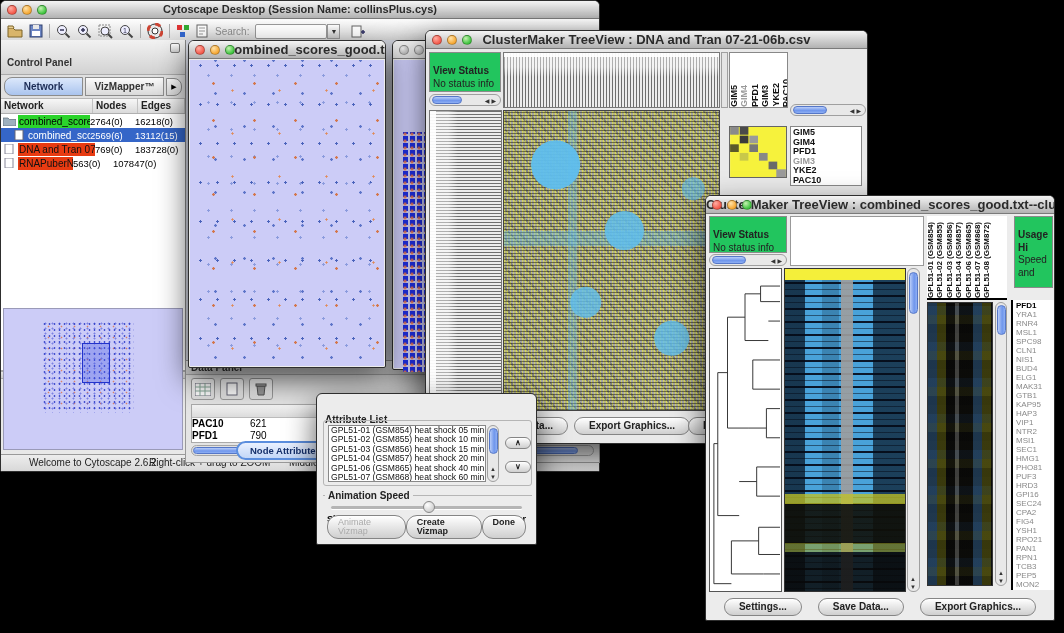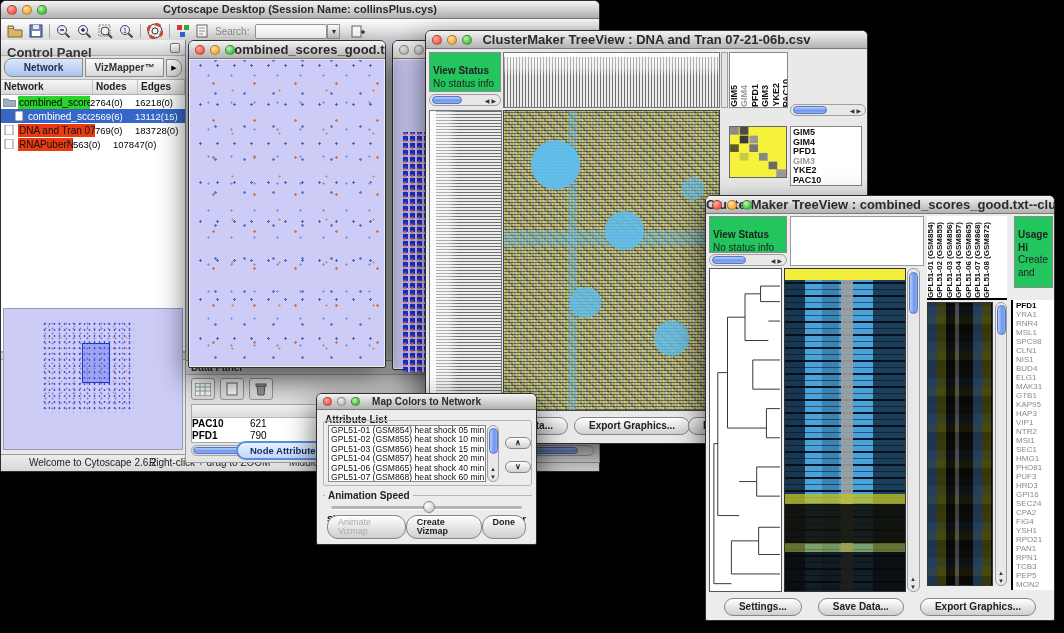--- a/index.html
+++ b/index.html
@@ -42,21 +42,21 @@
   .tsep { width:1px; height:14px; background:#aaa; }
   #searchlbl { font-size:10px; color:#8d8d8d; }
   #searchbox { width:72px; height:15px; background:#fff; border:1px solid #999; border-radius:2px; position:relative; }
   #searchdrop { position:absolute; right:-14px; top:-1px; width:13px; height:15px; background:linear-gradient(#fff,#ccc);
                 border:1px solid #999; font-size:7px; text-align:center; line-height:14px; color:#333; }
   #mainbody { position:absolute; top:39px; bottom:17px; left:0; right:0; display:flex; }
   #desktoparea { position:absolute; left:185px; right:0; top:0; bottom:0; background:#d9dce6; }
 
   #cpanel { width:185px; background:#e8e8e8; border-right:1px solid #888; position:relative; }
   #cpanel-hdr { height:16px; background:linear-gradient(#f2f2f2,#d2d2d2); border-bottom:1px solid #aaa;
-                font-size:13px; font-weight:bold; color:#333; padding:5px 6px; position:relative; }
+                font-size:10px; font-weight:bold; color:#333; padding:17px 6px; position:relative; }
   #cpanel-hdr .hicon { position:absolute; right:5px; top:3px; width:10px; height:10px; border:1px solid #777;
                        background:linear-gradient(#fff,#ccc); border-radius:2px; }
   #cptabs { display:flex; align-items:center; padding:2px 3px; gap:2px; background:#e0e0e0; border-bottom:1px solid #b5b5b5; }
   .cptab { flex:1; text-align:center; font-size:10px; font-weight:bold; padding:3px 0; border:1px solid #8c8c8c; }
   .cptab.sel { background:linear-gradient(#dce8fb,#aac4ee); border-radius:8px 0 0 8px; color:#1c2c55; }
   .cptab.unsel { background:linear-gradient(#fbfbfb,#d9d9d9); color:#333; }
   .cptab-arrow { width:16px; font-size:7px; text-align:center; border:1px solid #8c8c8c; border-radius:0 8px 8px 0;
                  background:linear-gradient(#fbfbfb,#d9d9d9); padding:4px 0; }
   #nettable { background:#fff; border-bottom:1px solid #aaa; font-size:10px; }
   #netthead { display:flex; background:linear-gradient(#f7f7f7,#dadada); border-bottom:1px solid #b0b0b0;
@@ -510,28 +510,20 @@
       </div>
 
     <div id="tv1-btns">
       <span class="abtn" style="left:82px;"><span>Data...</span></span>
       <span class="abtn" style="left:148px;"><span>Export Graphics...</span></span>
       <span class="abtn" style="left:262px;"><span>Flip Tree N</span></span>
     </div>
   </div>
 
   <div class="win" id="dlg">
-    <div class="tbar">
-      <span class="lights">
-        <span class="lt r"></span>
-        <span class="lt off"></span>
-        <span class="lt g"></span>
-      </span>
-      <span>Map Colors to Network</span>
-    </div>
     <div id="dlg-attr-label">Attribute List</div>
     <div id="dlg-group">
       <div id="dlg-list">
           <div>GPL51-01 (GSM854) heat shock 05 min</div>
           <div>GPL51-02 (GSM855) heat shock 10 min</div>
           <div>GPL51-03 (GSM856) heat shock 15 min</div>
           <div>GPL51-04 (GSM857) heat shock 20 min</div>
           <div>GPL51-06 (GSM865) heat shock 40 min</div>
           <div>GPL51-07 (GSM868) heat shock 60 min</div>
         </div>
@@ -583,21 +575,21 @@
         <div>GPL51-01 (GSM854)</div>
         <div>GPL51-02 (GSM855)</div>
         <div>GPL51-03 (GSM856)</div>
         <div>GPL51-04 (GSM857)</div>
         <div>GPL51-06 (GSM865)</div>
         <div>GPL51-07 (GSM868)</div>
         <div>GPL51-08 (GSM872)</div>
       </div>
     <div class="panel" style="left:308px;top:20px;width:39px;height:72px;">
       <b>Usage Hi</b>
-      <span>Create and</span>
+      <span>Speed and</span>
     </div>
 
     <svg class="whitebox" style="left:3px;top:72px;width:73px;height:324px;" viewBox="0 0 73 324">
       <g stroke="#333" fill="none" stroke-width="1">
         <path d="M72 14H52V30H72"></path>
           <path d="M52 22H36V70H60"></path>
           <path d="M72 50H60"></path>
           <path d="M72 90H44V120H72"></path>
         <path d="M36 46H18V160H40"></path>
           <path d="M72 140H58V170H72"></path>

